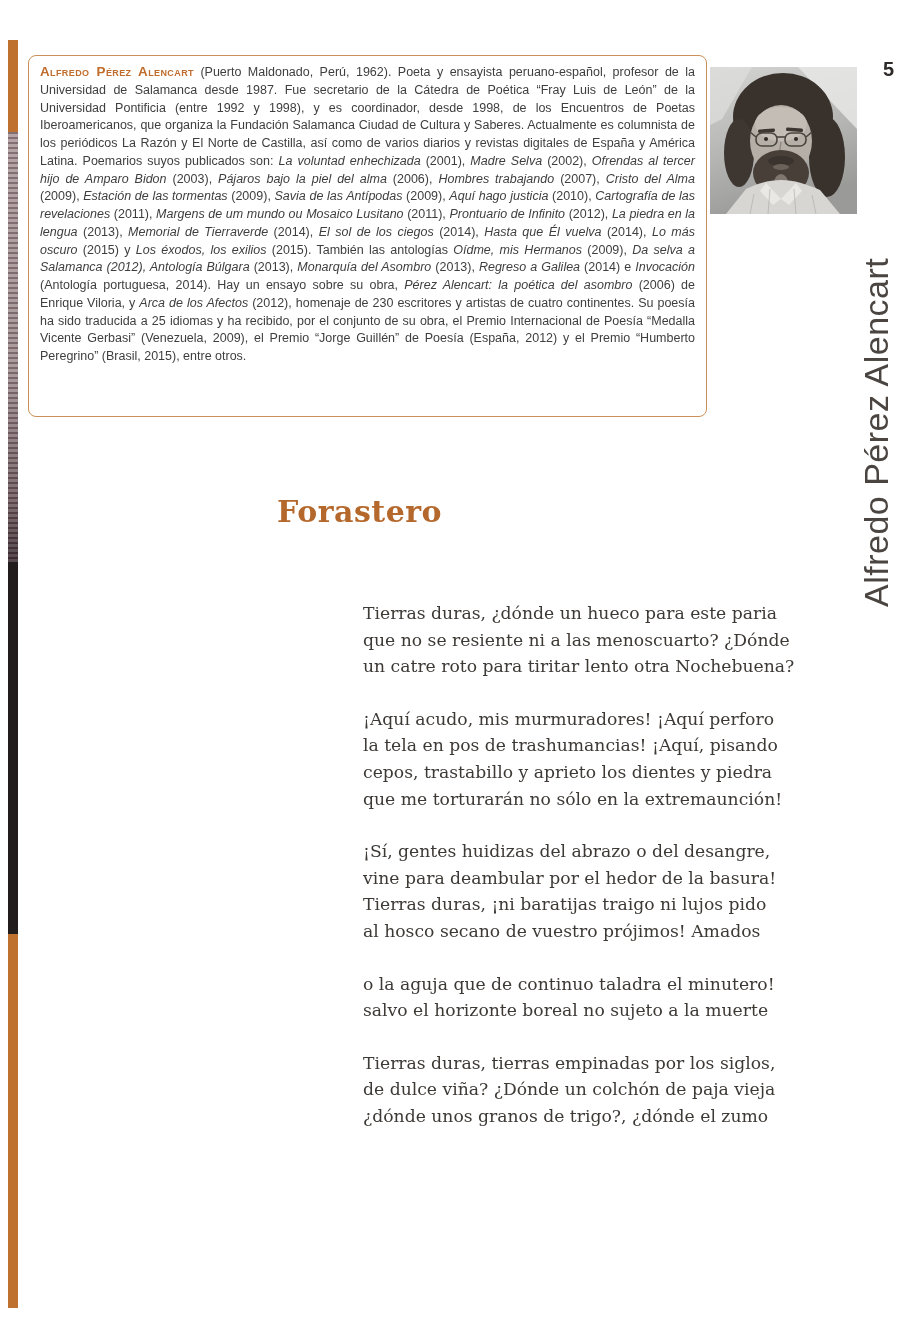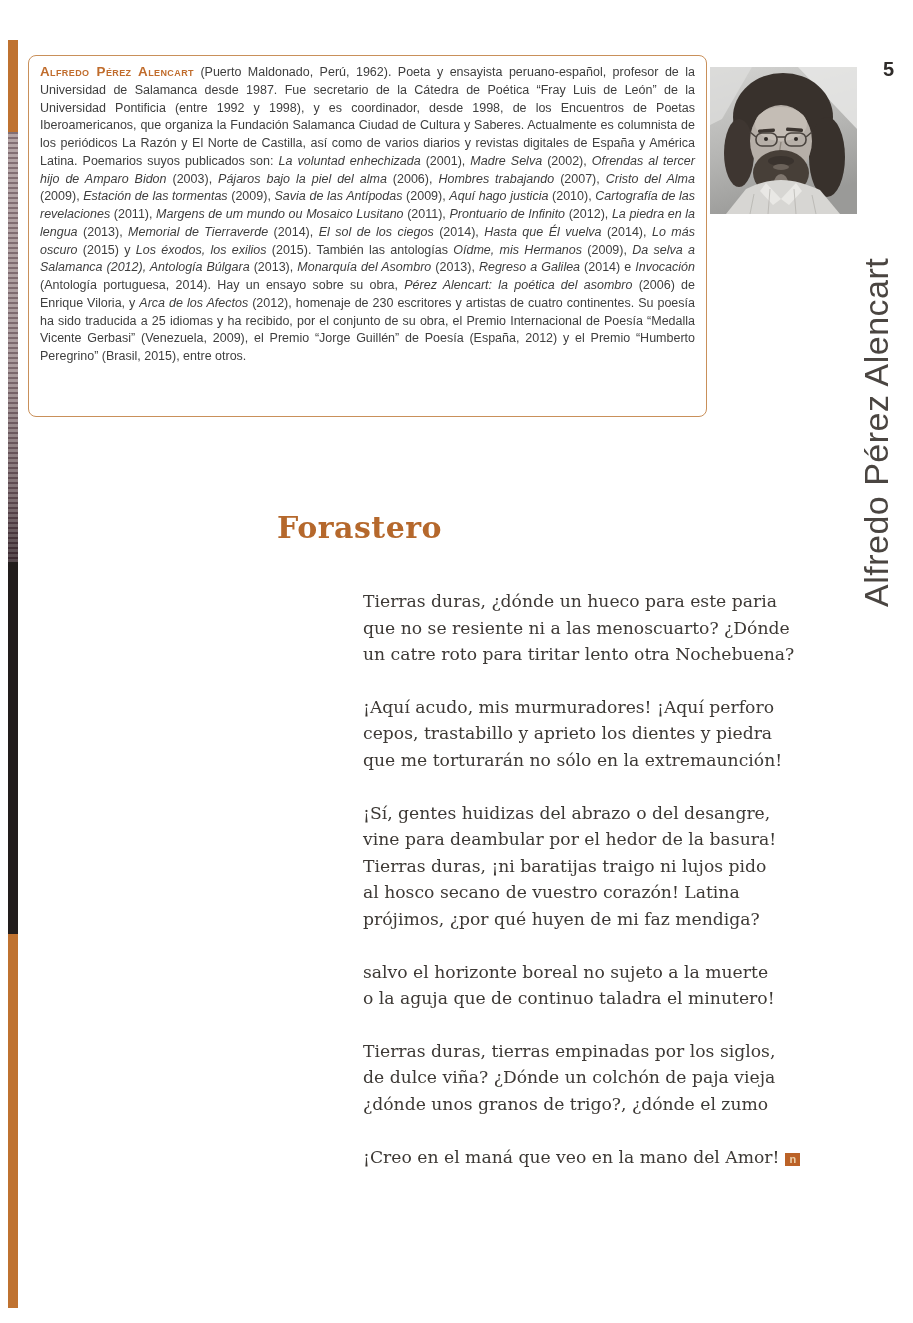--- a/index.html
+++ b/index.html
@@ -50,30 +50,30 @@
   
   .vertical-name{
     position:absolute;left:853px;top:607px;width:402px;height:46px;line-height:46px;
     transform:rotate(-90deg);transform-origin:0 0;white-space:nowrap;
     font-size:34px;font-weight:300;letter-spacing:.5px;color:#4a4541;
     font-family:"Liberation Sans",sans-serif;
   }
 
   
   .poem-title{
-    position:absolute;left:277px;top:510px;margin:0;
+    position:absolute;left:277px;top:494px;margin:0;
     font-family:"DejaVu Serif",serif;font-weight:bold;font-size:30px;
     color:#b5682c;letter-spacing:.5px;
   }
   .poem{
     position:absolute;left:363px;top:588px;width:440px;
     font-family:"DejaVu Serif",serif;font-size:17.2px;line-height:26.6px;
     color:#3d3935;
   }
-  .stanza{margin:0 0 26px 0;}
+  .stanza{margin:12px 0 26px 0;}
   .line{white-space:nowrap;}
   .end-mark{
     display:inline-block;width:15px;height:13px;margin-left:6px;
     background:#bb6227;color:#ecd0a9;font-family:"Liberation Sans",sans-serif;
     font-size:11px;line-height:13px;text-align:center;vertical-align:baseline;
     font-style:normal;font-weight:bold;
   }
 </style>
 </head>
 <body>
@@ -144,37 +144,34 @@
 
   <h1 class="poem-title">Forastero</h1>
   <div class="poem">
       <div class="stanza">
         <div class="line">Tierras duras, ¿dónde un hueco para este paria</div>
         <div class="line">que no se resiente ni a las menoscuarto? ¿Dónde</div>
         <div class="line">un catre roto para tiritar lento otra Nochebuena?</div>
       </div>
       <div class="stanza">
         <div class="line">¡Aquí acudo, mis murmuradores! ¡Aquí perforo</div>
+        <div class="line">la tela en pos de trashumancias! ¡Aquí, pisando</div>
         <div class="line">cepos, trastabillo y aprieto los dientes y piedra</div>
         <div class="line">que me torturarán no sólo en la extremaunción!</div>
       </div>
       <div class="stanza">
         <div class="line">¡Sí, gentes huidizas del abrazo o del desangre,</div>
         <div class="line">vine para deambular por el hedor de la basura!</div>
         <div class="line">Tierras duras, ¡ni baratijas traigo ni lujos pido</div>
-        <div class="line">al hosco secano de vuestro corazón! Latina</div>
-        <div class="line">prójimos, ¿por qué huyen de mi faz mendiga?</div>
+        <div class="line">al hosco secano de vuestro prójimos! Amados</div>
       </div>
       <div class="stanza">
+        <div class="line">o la aguja que de continuo taladra el minutero!</div>
         <div class="line">salvo el horizonte boreal no sujeto a la muerte</div>
-        <div class="line">o la aguja que de continuo taladra el minutero!</div>
       </div>
       <div class="stanza">
         <div class="line">Tierras duras, tierras empinadas por los siglos,</div>
         <div class="line">de dulce viña? ¿Dónde un colchón de paja vieja</div>
         <div class="line">¿dónde unos granos de trigo?, ¿dónde el zumo</div>
       </div>
-      <div class="stanza">
-        <div class="line">¡Creo en el maná que veo en la mano del Amor!<span class="end-mark">n</span></div>
-      </div>
     </div>
 
 </div>
 
 </body></html>

